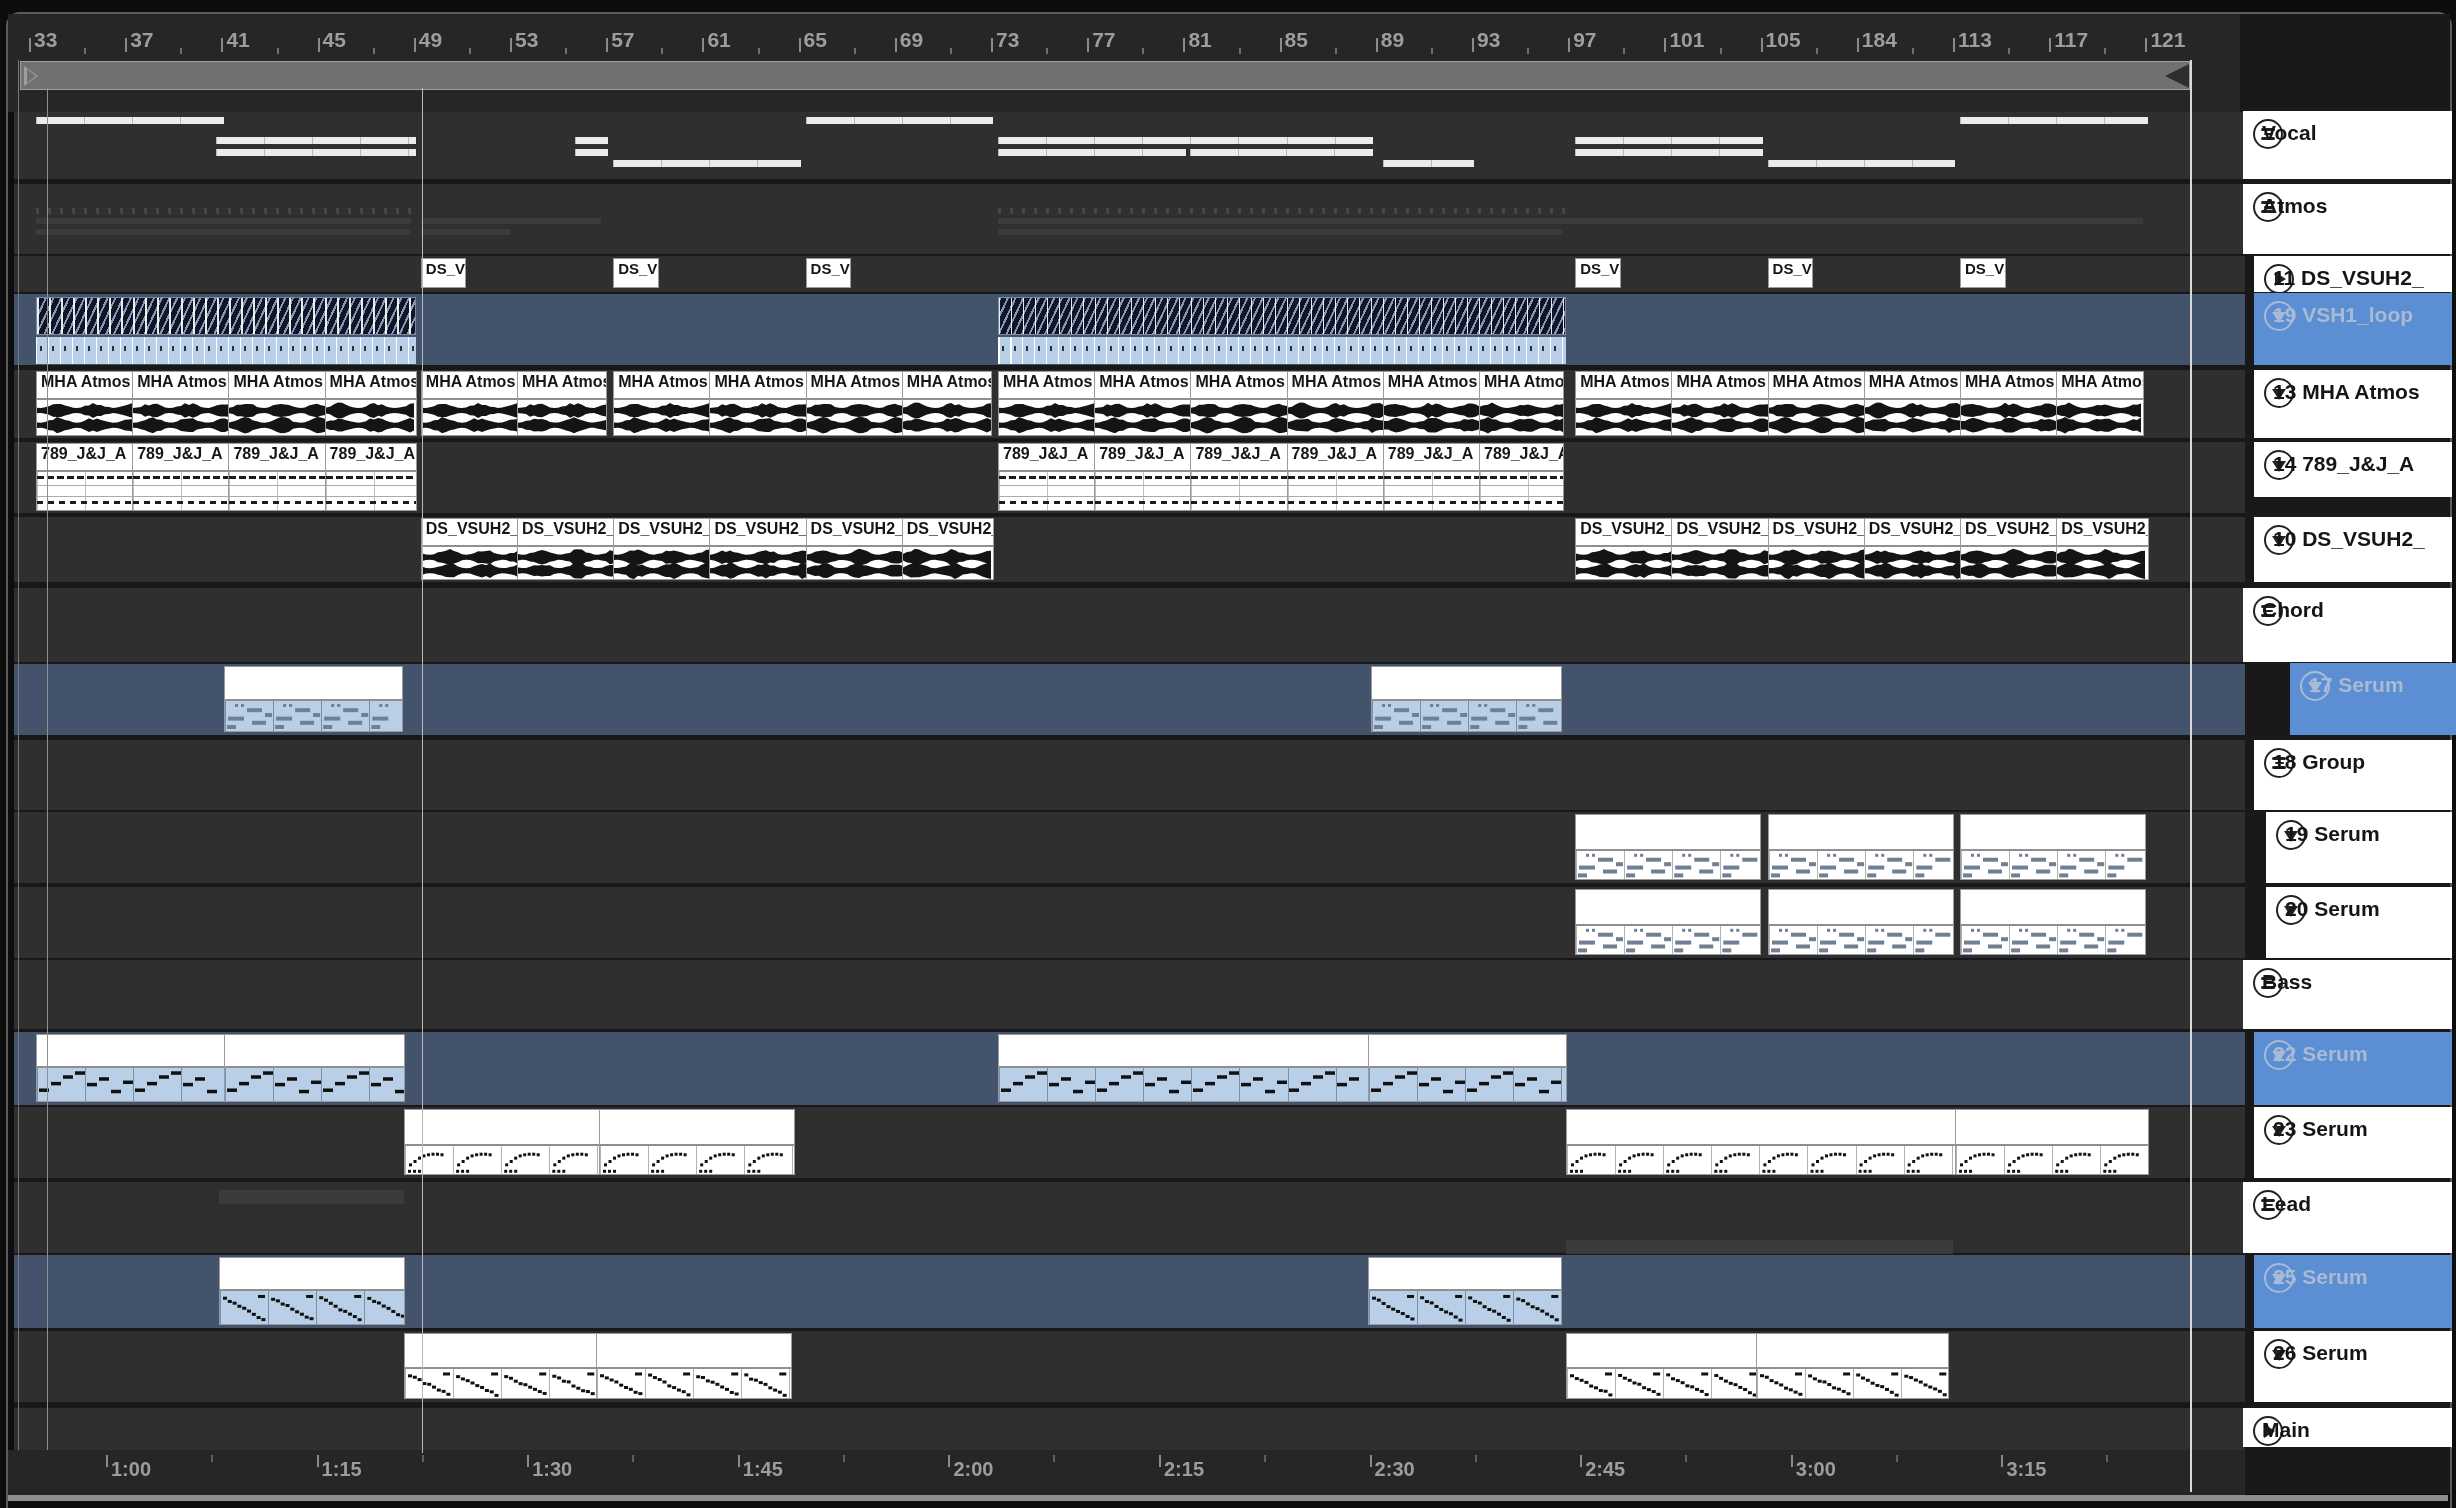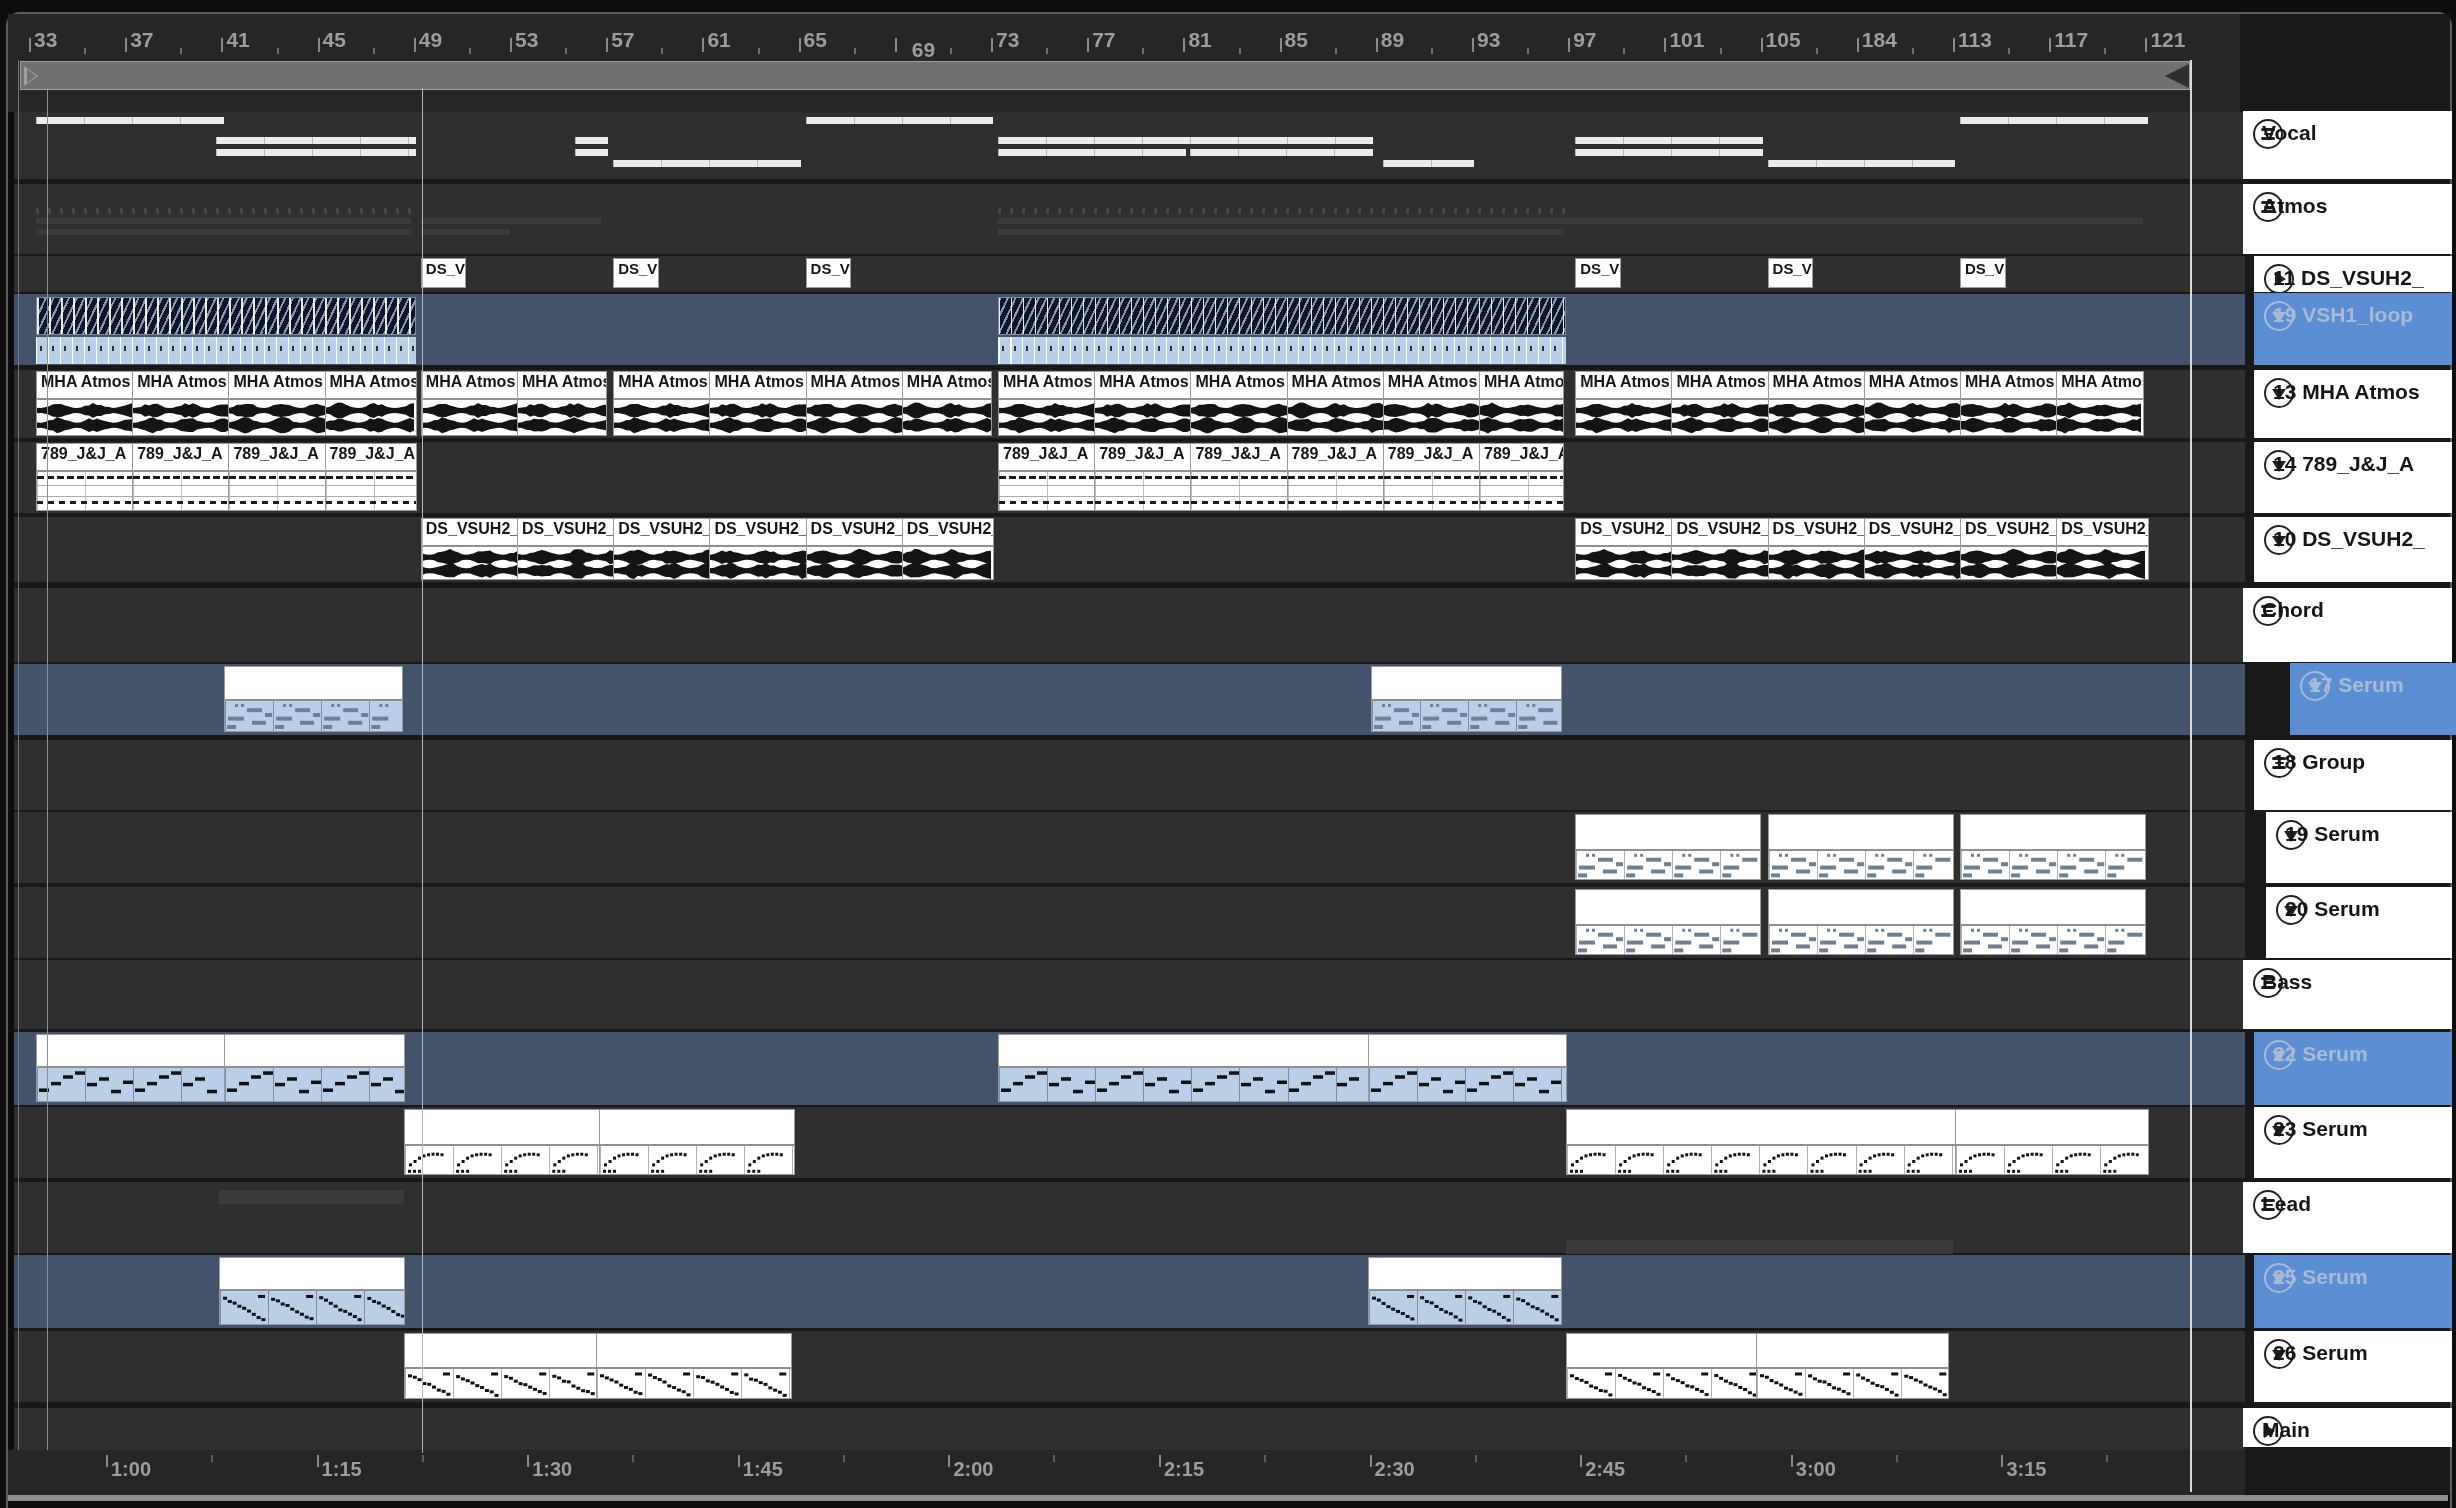--- a/index.html
+++ b/index.html
@@ -90,21 +90,21 @@
       <div class="rultick" style="left: 606.2px; top: 38px; height: 14px; position: absolute;"></div>
       <div class="rulnum" style="left: 611.2px; top: 28px; position: absolute;">57</div>
       <div style="left: 661.3px; top: 48px; width: 2px; height: 6px; background: rgb(110, 110, 110); position: absolute;"></div>
       <div class="rultick" style="left: 702.4px; top: 38px; height: 14px; position: absolute;"></div>
       <div class="rulnum" style="left: 707.4px; top: 28px; position: absolute;">61</div>
       <div style="left: 757.5px; top: 48px; width: 2px; height: 6px; background: rgb(110, 110, 110); position: absolute;"></div>
       <div class="rultick" style="left: 798.6px; top: 38px; height: 14px; position: absolute;"></div>
       <div class="rulnum" style="left: 803.6px; top: 28px; position: absolute;">65</div>
       <div style="left: 853.7px; top: 48px; width: 2px; height: 6px; background: rgb(110, 110, 110); position: absolute;"></div>
       <div class="rultick" style="left: 894.8px; top: 38px; height: 14px; position: absolute;"></div>
-      <div class="rulnum" style="left: 899.8px; top: 38px; position: absolute; margin-left: 12px;">69</div>
+      <div class="rulnum" style="left: 899.8px; top: 28px; position: absolute;">69</div>
       <div style="left: 949.9px; top: 48px; width: 2px; height: 6px; background: rgb(110, 110, 110); position: absolute;"></div>
       <div class="rultick" style="left: 991px; top: 38px; height: 14px; position: absolute;"></div>
       <div class="rulnum" style="left: 996px; top: 28px; position: absolute;">73</div>
       <div style="left: 1046.1px; top: 48px; width: 2px; height: 6px; background: rgb(110, 110, 110); position: absolute;"></div>
       <div class="rultick" style="left: 1087.2px; top: 38px; height: 14px; position: absolute;"></div>
       <div class="rulnum" style="left: 1092.2px; top: 28px; position: absolute;">77</div>
       <div style="left: 1142.3px; top: 48px; width: 2px; height: 6px; background: rgb(110, 110, 110); position: absolute;"></div>
       <div class="rultick" style="left: 1183.4px; top: 38px; height: 14px; position: absolute;"></div>
       <div class="rulnum" style="left: 1188.4px; top: 28px; position: absolute;">81</div>
       <div style="left: 1238.5px; top: 48px; width: 2px; height: 6px; background: rgb(110, 110, 110); position: absolute;"></div>
@@ -1570,21 +1570,21 @@
           <div class="tri-d" style="position: absolute;"></div>
         </div>
         <div class="plabel" style="position: absolute;">19 VSH1_loop</div>
       </div>
       <div class="panelrow" style="left: 2254px; top: 370px; width: 198px; height: 68px; position: absolute; display: flex;">
         <div class="picon" style="position: absolute;">
           <div class="tri-d" style="position: absolute;"></div>
         </div>
         <div class="plabel" style="position: absolute;">13 MHA Atmos</div>
       </div>
-      <div class="panelrow" style="left: 2254px; top: 442px; width: 198px; height: 71px; position: absolute; display: flex;">
+      <div class="panelrow" style="left: 2254px; top: 442px; width: 198px; height: 55px; position: absolute; display: flex;">
         <div class="picon" style="position: absolute;">
           <div class="tri-d" style="position: absolute;"></div>
         </div>
         <div class="plabel" style="position: absolute;">14 789_J&amp;J_A</div>
       </div>
       <div class="panelrow" style="left: 2254px; top: 517px; width: 198px; height: 65px; position: absolute; display: flex;">
         <div class="picon" style="position: absolute;">
           <div class="tri-d" style="position: absolute;"></div>
         </div>
         <div class="plabel" style="position: absolute;">10 DS_VSUH2_</div>

